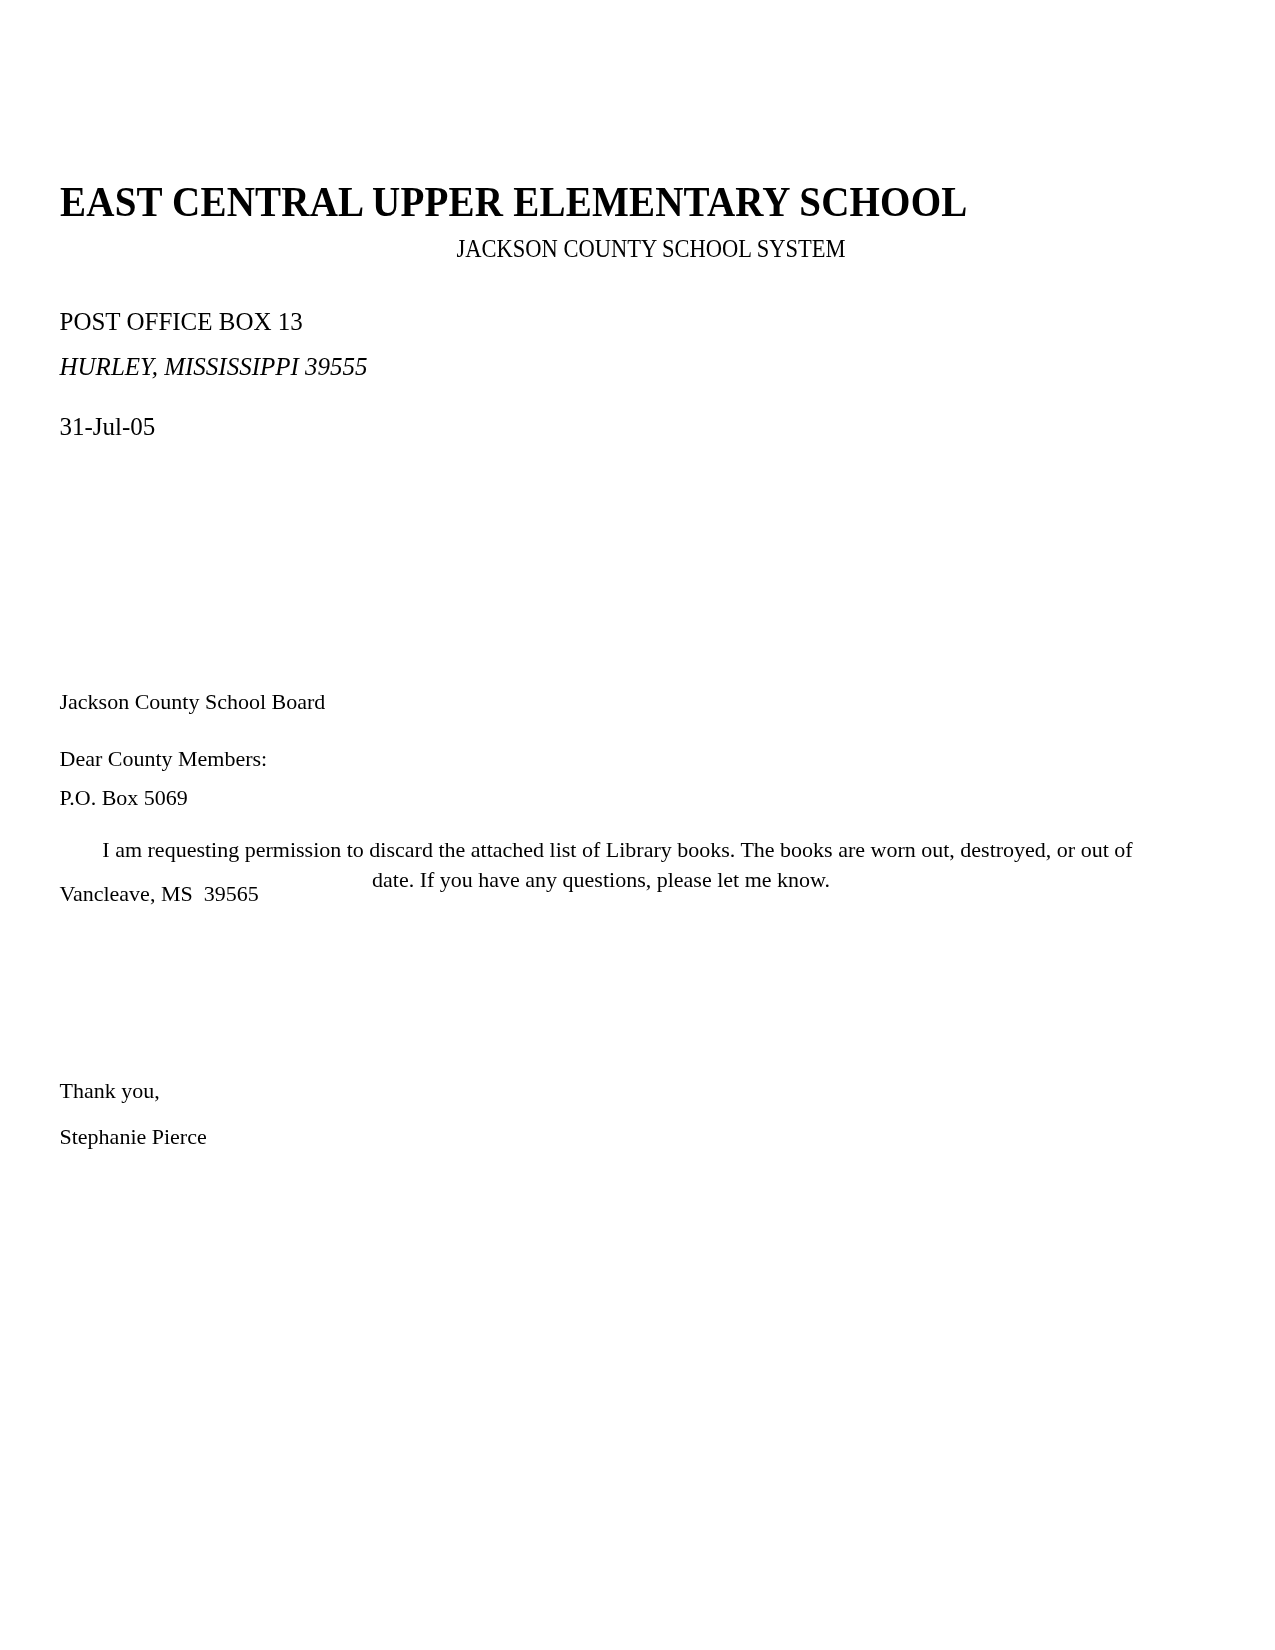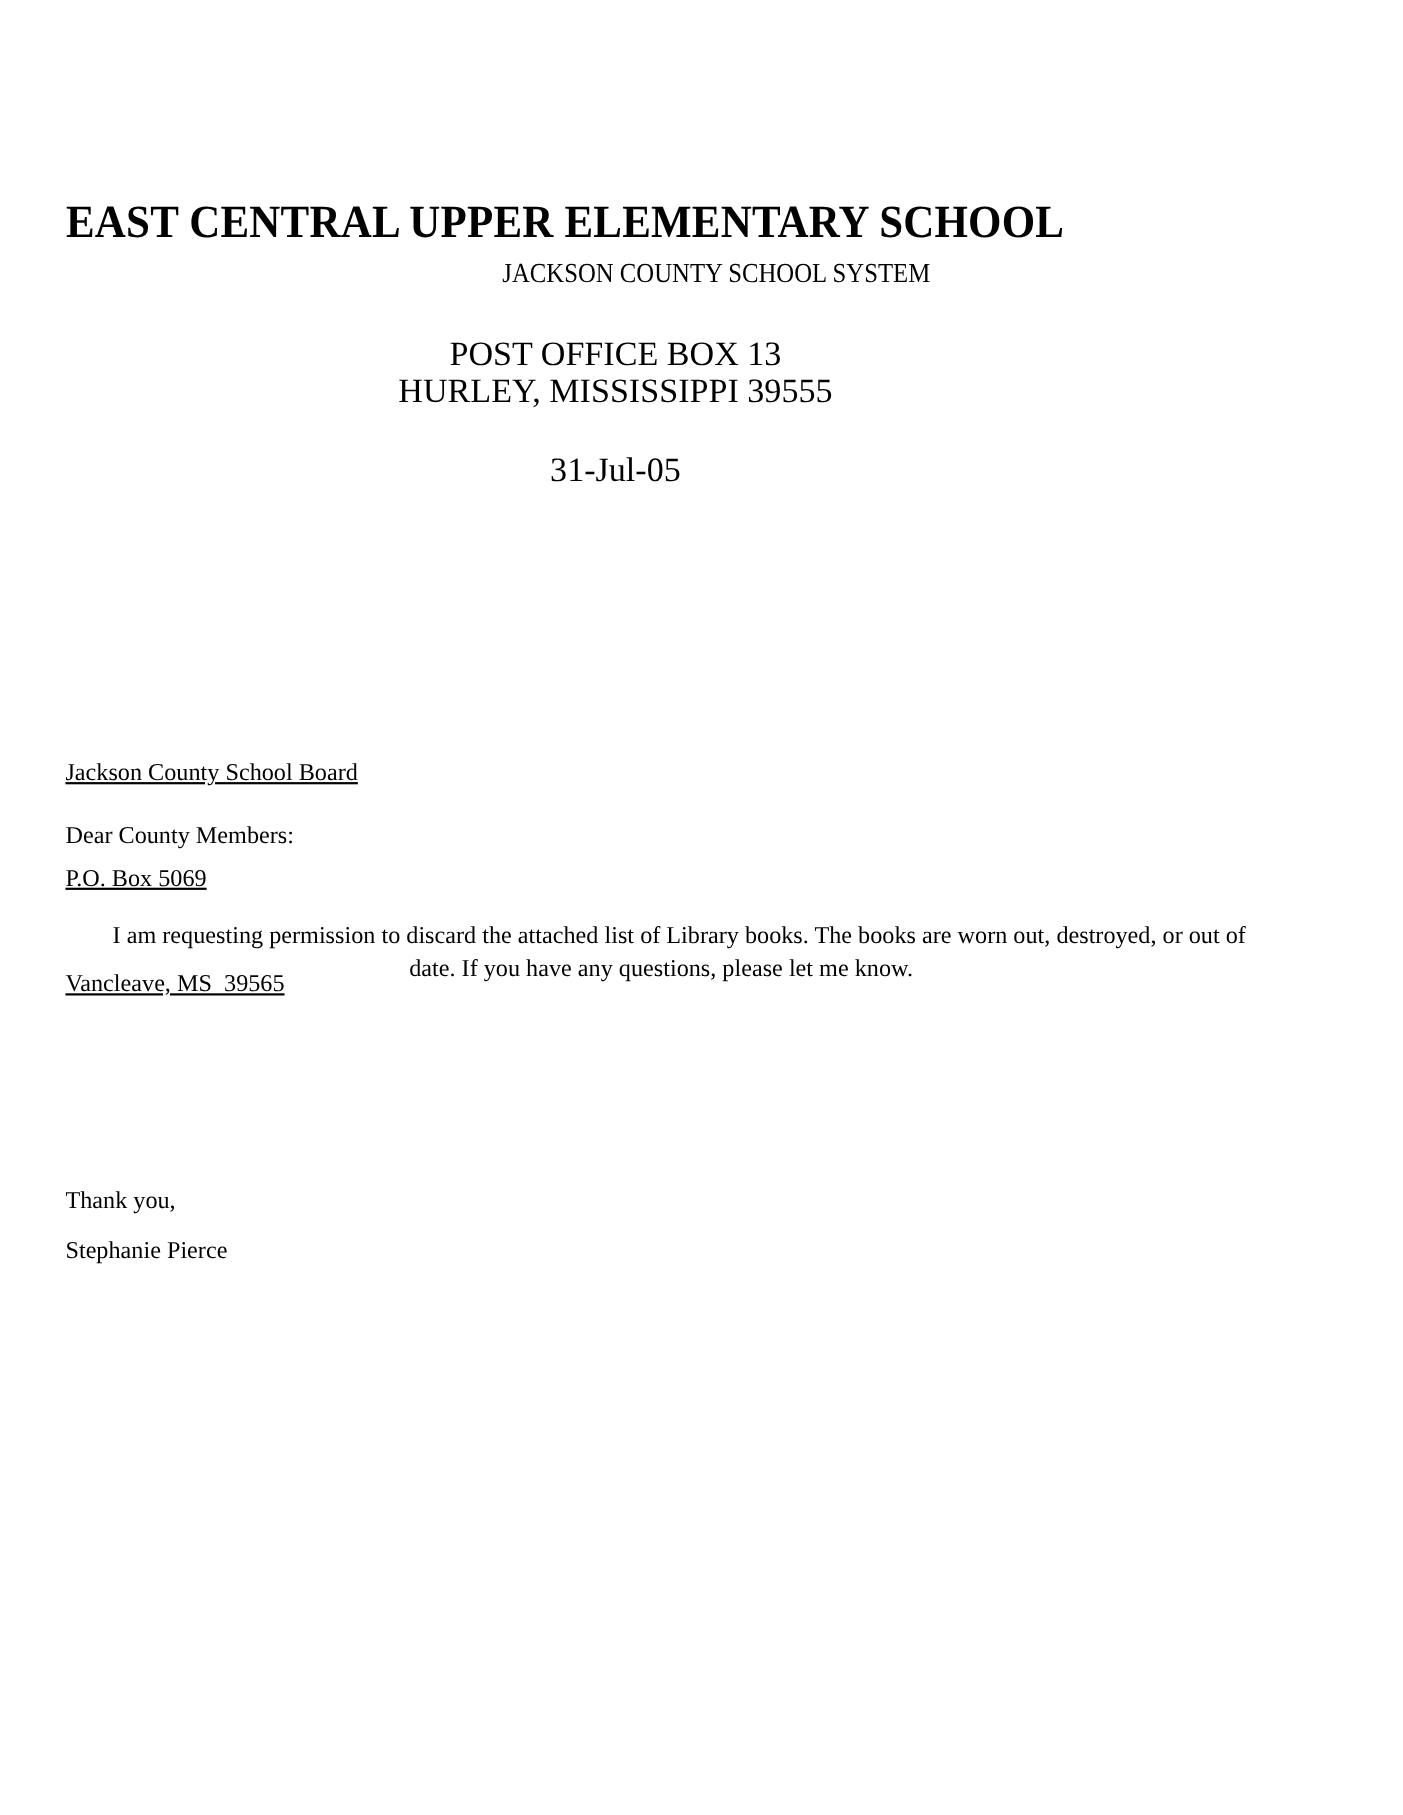--- a/index.html
+++ b/index.html
@@ -51,38 +51,38 @@
     white-space: nowrap;
     margin: 8px 0 0 0;
     padding-right: 12px;
   }
 
   
   .center-block {
     position: absolute;
     left: 41px;
     width: 1000px;
-    text-align: center;
-    font-size: 31px;
+    text-align: left;
+    font-size: 25px;
     line-height: 34px;
   }
   #po-box-line { top: 305px; }
-  #city-line   { top: 338px; }
+  #city-line   { top: 350px; font-style: italic; }
   #date-line   { top: 410px; }
 
   
   .addr-block {
     position: absolute;
     left: 41px;
     top: 622px;
     font-size: 22px;
     line-height: 32px;
     white-space: pre;
   }
-  .addr-line { margin: 0; text-decoration: underline; }
+  .addr-line { margin: 0; }
 
   
   .salutation {
     position: absolute;
     left: 41px;
     top: 744px;
     font-size: 22px;
     line-height: 30px;
     margin: 0;
   }

